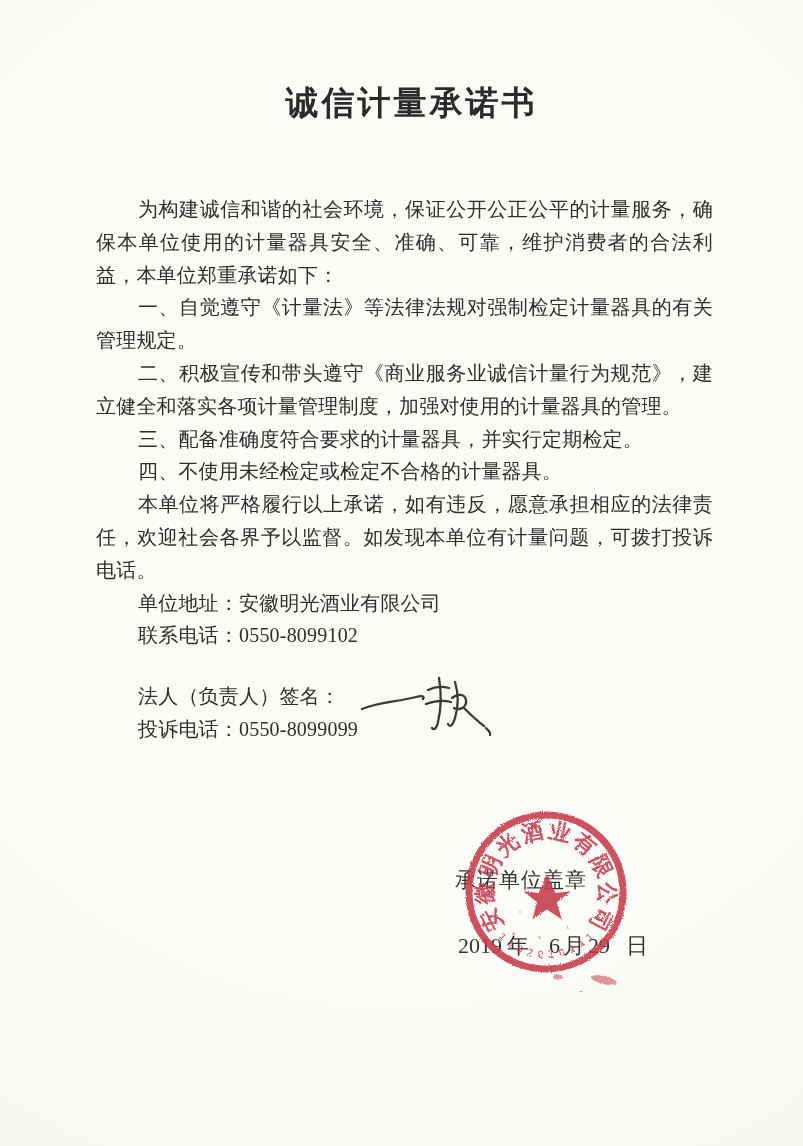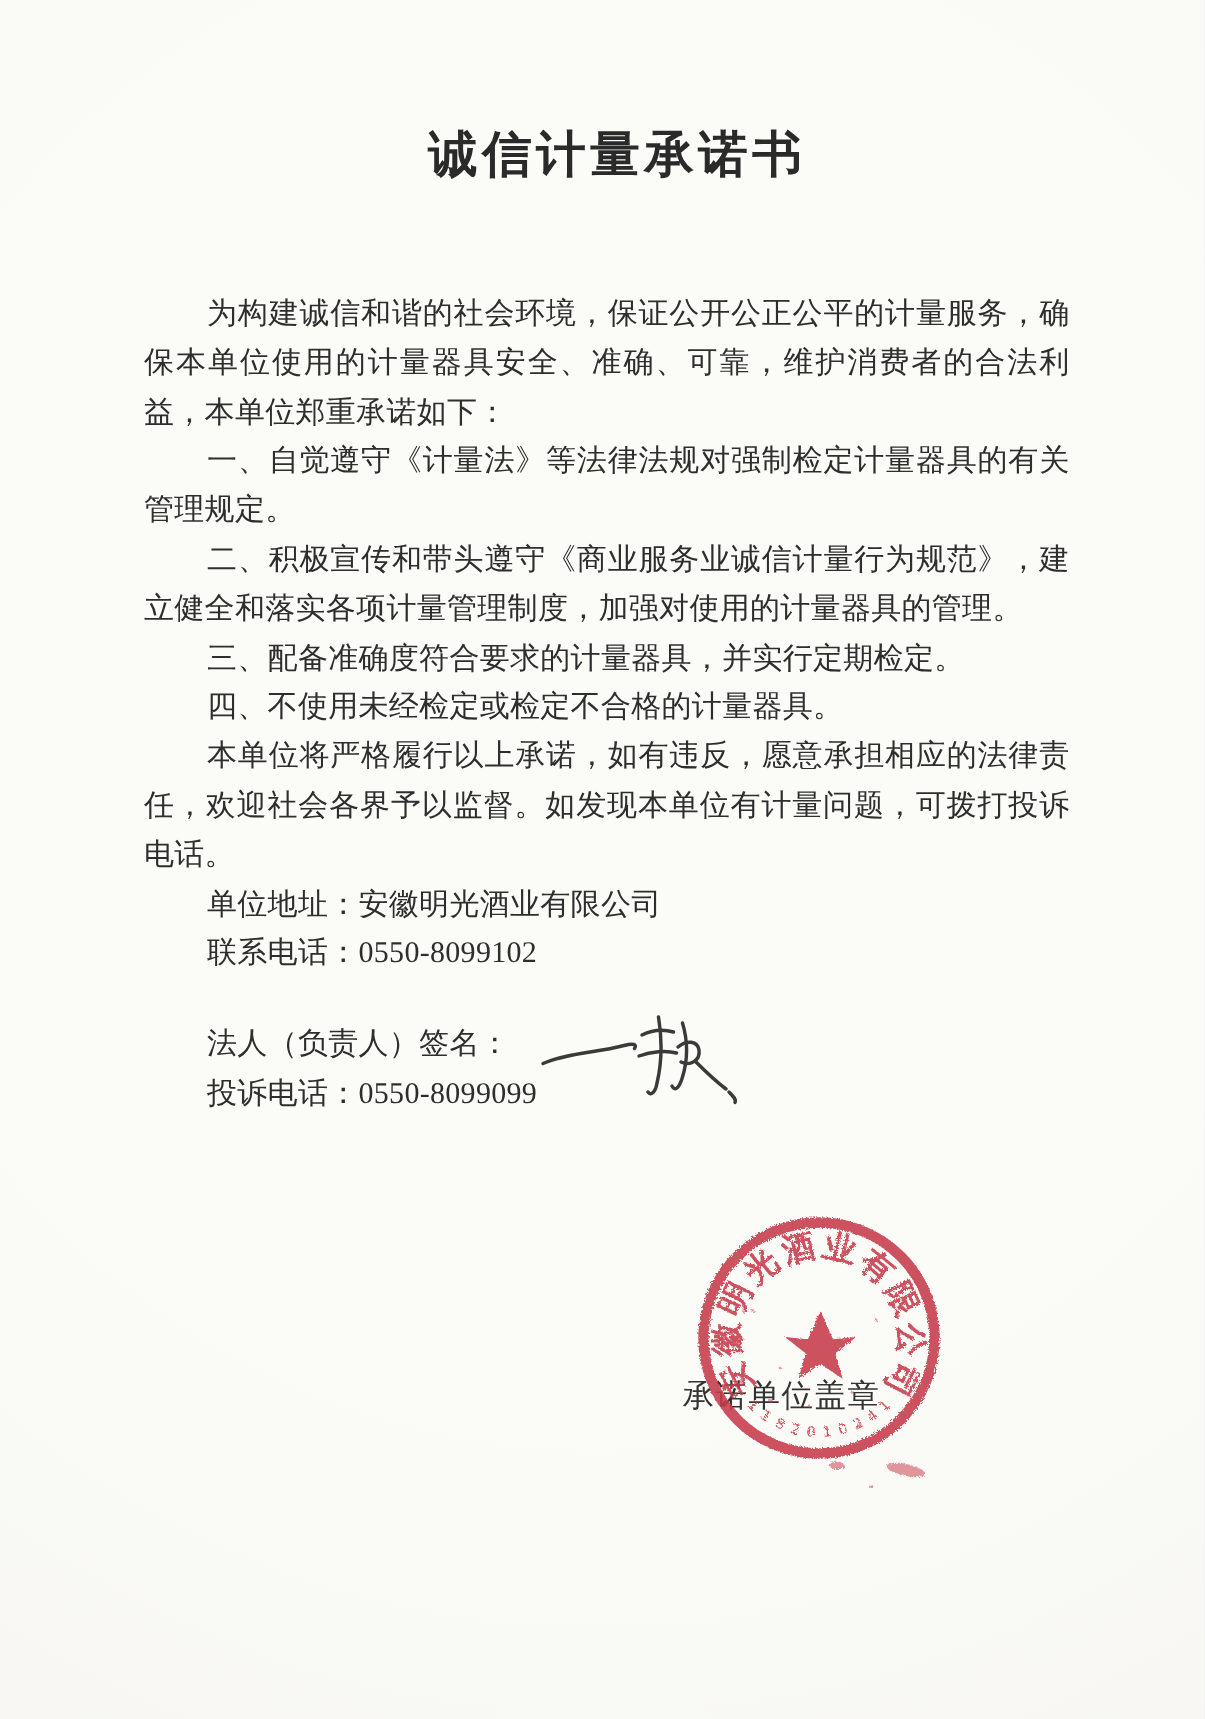--- a/index.html
+++ b/index.html
@@ -39,21 +39,21 @@
   .doc-body p.info{text-align:left;}
   .sig-row{margin-top:28px;text-indent:2.1em;height:32.8px;}
   .complaint-row{margin-top:28px;text-indent:2.1em;}
   .signature-svg{
     position:absolute;left:352px;top:660px;width:150px;height:85px;
     z-index:3;
   }
   .signature-svg path{stroke:#3a3a3a;stroke-width:2.3;fill:none;
     stroke-linecap:round;stroke-linejoin:round;}
   .seal-caption{
-    position:absolute;left:455px;top:916px;
+    position:absolute;left:455px;top:866px;
     font-size:21px;letter-spacing:1px;color:#333;z-index:1;
   }
   .date-line{
     position:absolute;left:458px;top:931px;
     font-size:22px;color:#333;z-index:1;white-space:nowrap;
   }
   .date-line .gap-s{margin-left:5px;}
   .date-line .gap-m{margin-left:20px;}
   .date-line .gap-t{margin-left:3px;}
   .date-line .gap-d{margin-left:16px;}
@@ -103,20 +103,21 @@
     <path d="M76,30 C82,27 90,26 97,28"></path>
     <path d="M74,44 C82,41 92,40 99,42"></path>
     <path d="M103,22 C106,32 107,45 103,58 C101,65 98,68 96,64"></path>
     <path d="M100,38 C106,33 113,34 114,40 C115,47 108,51 102,48"></path>
     <path d="M112,48 C118,54 124,60 132,66"></path>
     <path d="M134,68 C137,71 139,73 138,75"></path>
   </svg>
 
   <div class="seal-caption">承诺单位盖章</div>
 
+  <div class="date-line"><span>2019</span><span class="gap-s">年</span><span class="gap-m">6</span><span class="gap-t">月</span><span class="gap-t">29</span><span class="gap-d">日</span></div>
 
   <svg class="seal-svg" viewBox="-100 -100 200 200" style="color: rgb(198, 59, 76);">
     <defs>
       <filter id="rough" x="-20%" y="-20%" width="140%" height="140%">
         <feTurbulence type="fractalNoise" baseFrequency="0.9" numOctaves="2" result="n"></feTurbulence>
         <feDisplacementMap in="SourceGraphic" in2="n" scale="3"></feDisplacementMap>
       </filter>
     </defs>
     <g filter="url(#rough)">
       <circle class="seal-ring" cx="0" cy="0" r="77"></circle>

